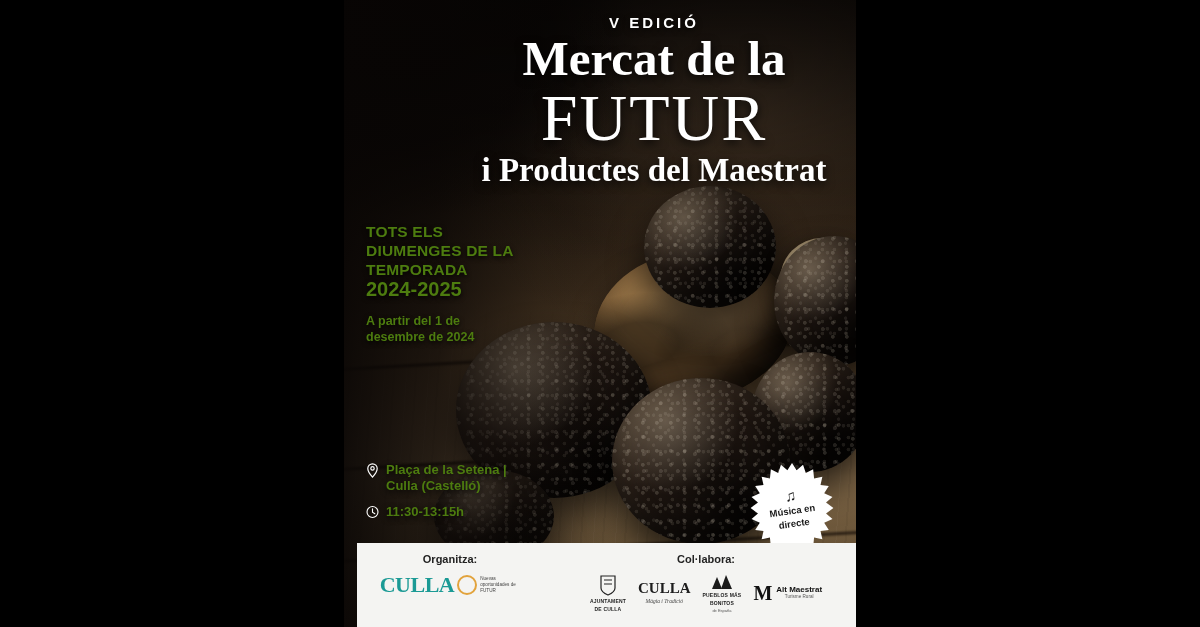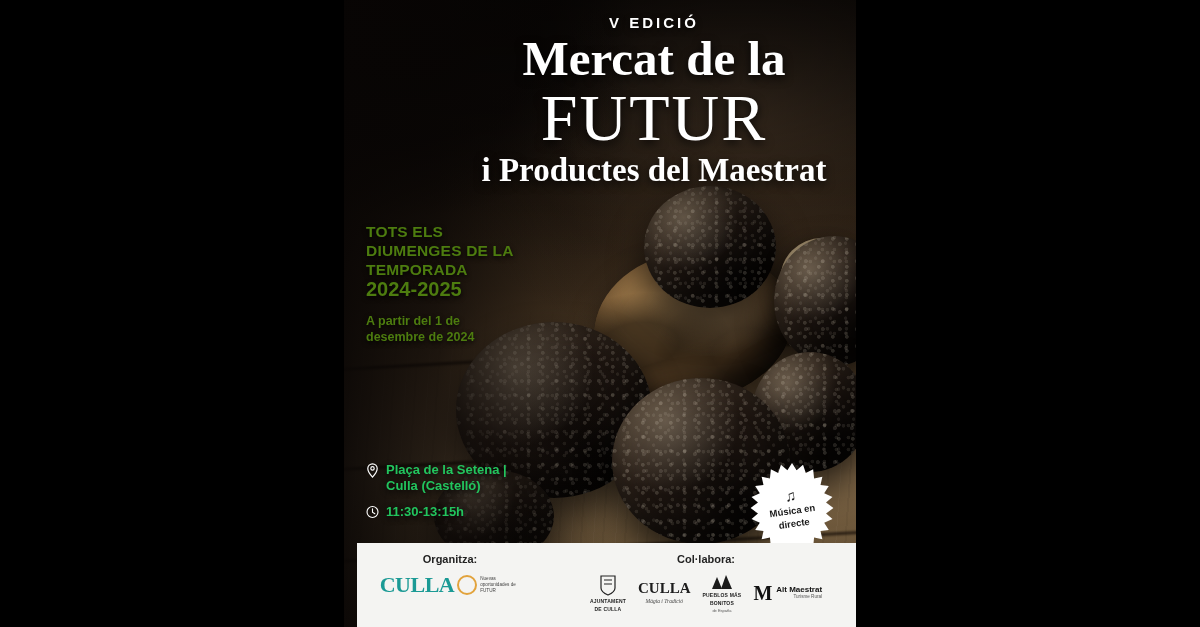--- a/index.html
+++ b/index.html
@@ -242,21 +242,21 @@
     line-height: 16px;
     margin-top: 14px;
     text-shadow: 0 2px 5px rgba(0,0,0,.9);
   }
 
   
   .venue {
     position: absolute;
     left: 22px;
     top: 462px;
-    color: #22c55e;
+    color: #4d7c0f;
   }
   .venue-row {
     display: flex;
     align-items: flex-start;
     gap: 7px;
     margin-bottom: 10px;
   }
   .venue-row .txt {
     font-size: 13px;
     line-height: 16px;
@@ -383,21 +383,21 @@
     align-items: center;
     gap: 4px;
   }
   .altm .m {
     font-family: "Liberation Serif", serif;
     font-size: 20px;
     font-weight: 700;
     color: #111;
     line-height: 18px;
   }
-  .altm .altm-txt { text-align: right; }
+  .altm .altm-txt { text-align: center; }
   .altm .altm-txt .a1 { font-size: 8px; font-weight: 700; color: #111; line-height: 9px;}
   .altm .altm-txt .a2 { font-size: 4.6px; color: #555; line-height: 6px;}
 </style>
 </head>
 <body>
 
 <div class="stage">
 
   <div class="poster">
 

